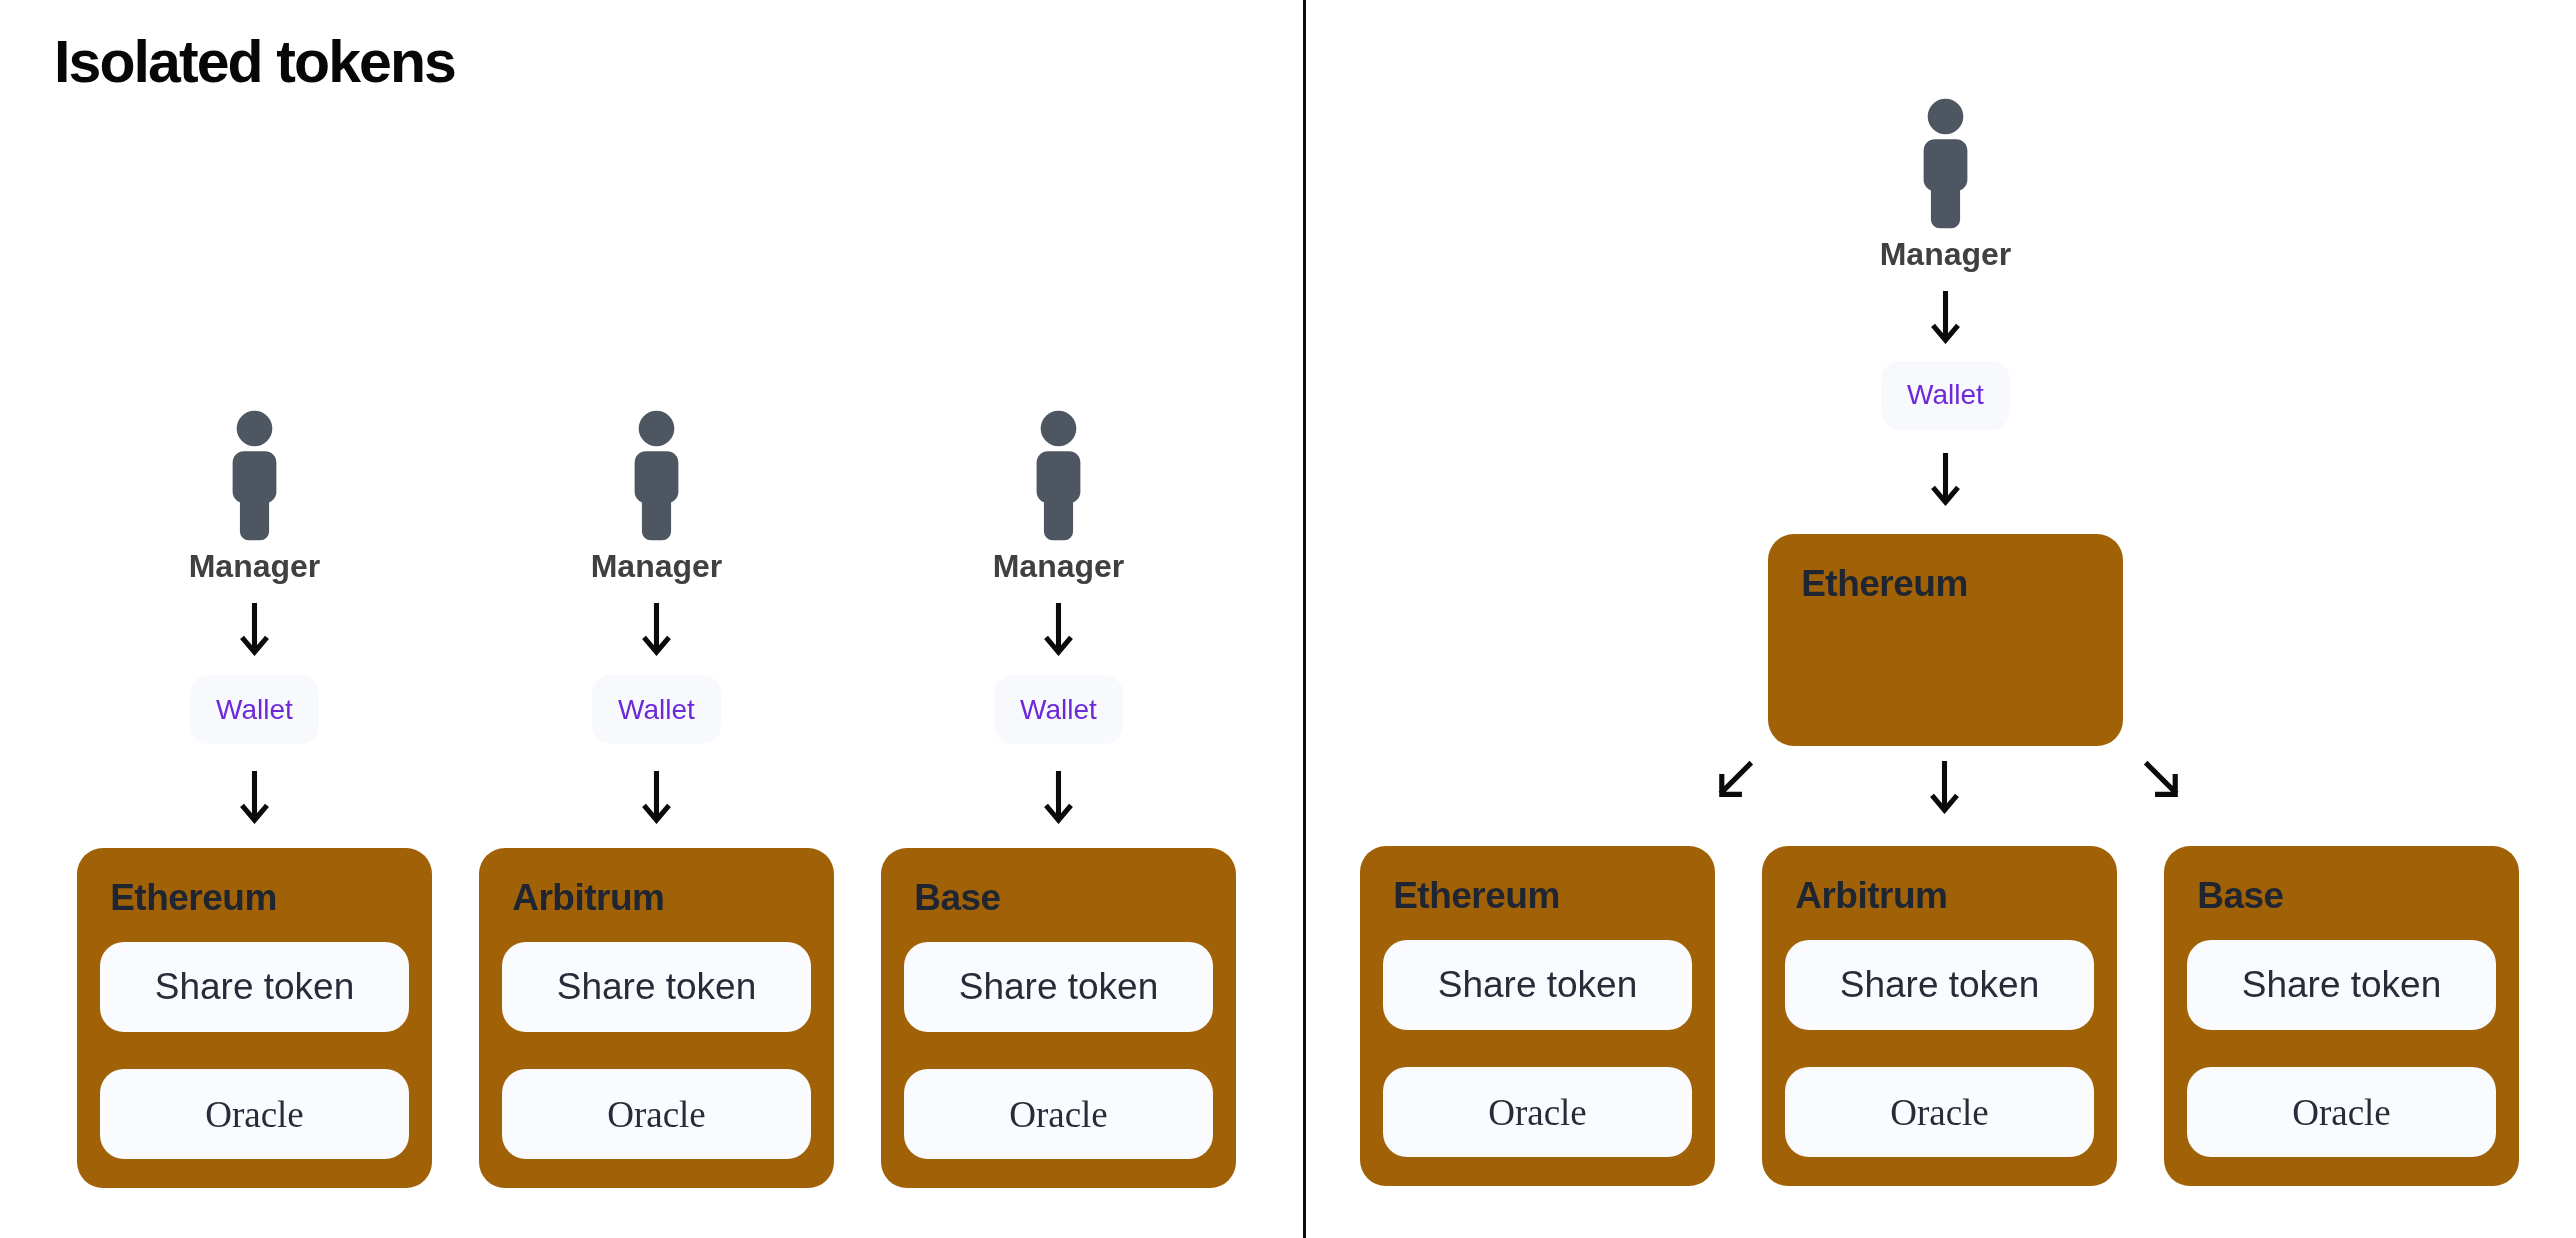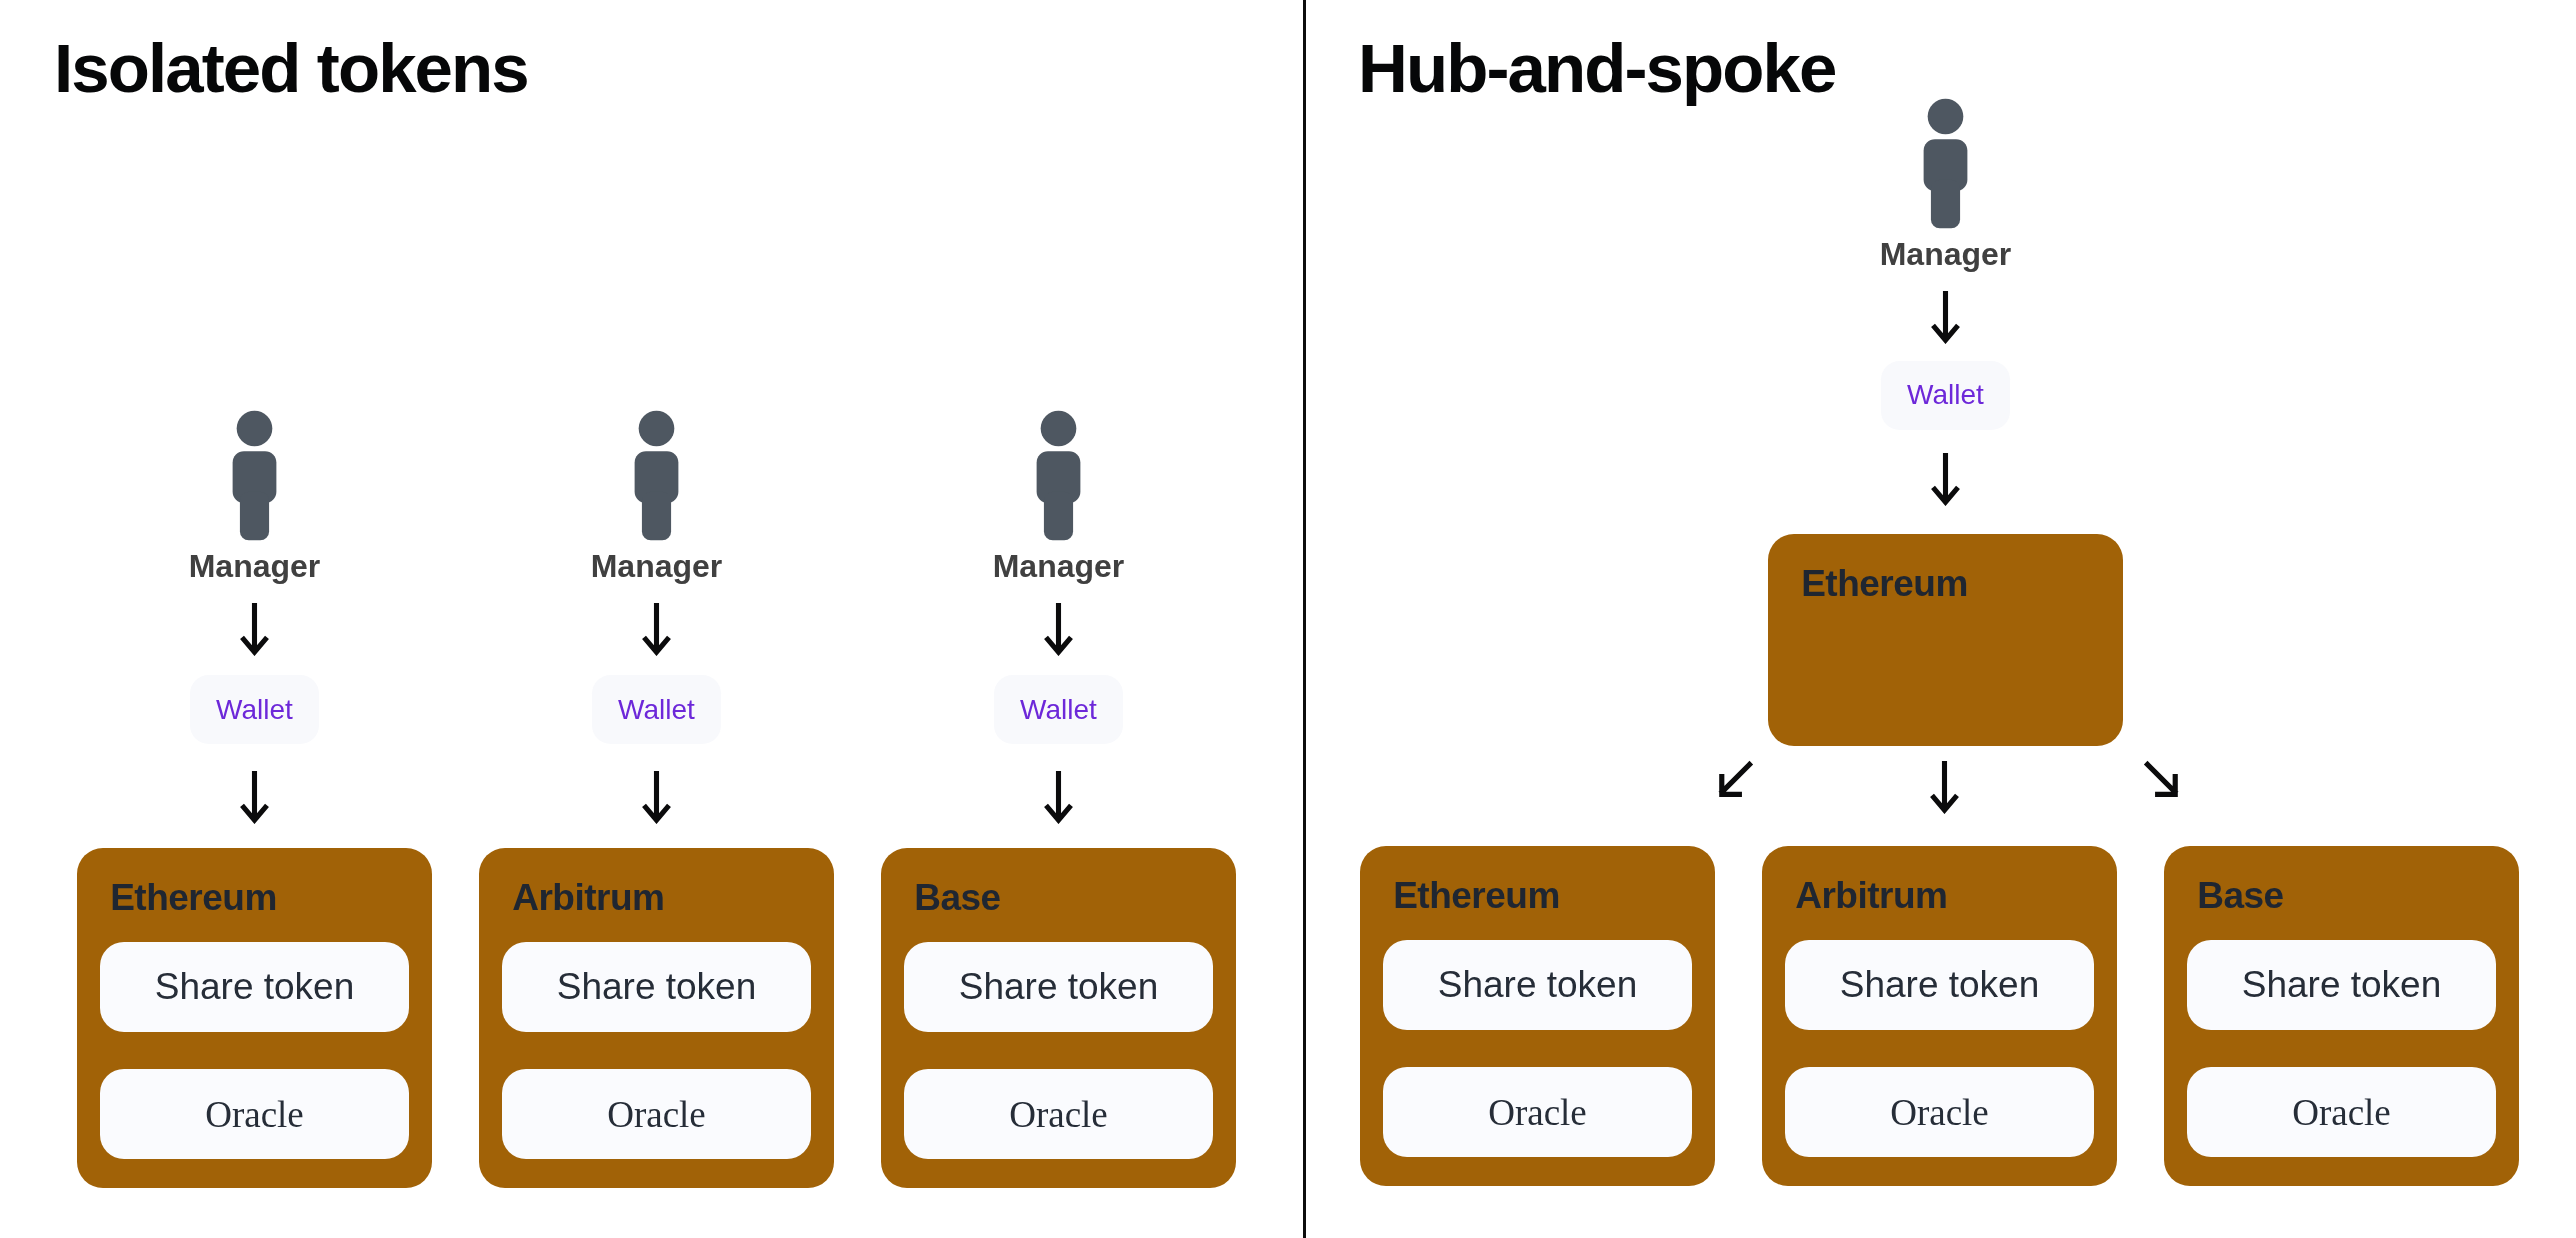--- a/index.html
+++ b/index.html
@@ -13,21 +13,21 @@
   .figure { position: relative; width: 2576px; height: 1239px; background: #ffffff; overflow: hidden; }
 
   .divider { position: absolute; left: 1303px; top: 0; width: 2.8px; height: 1239px; background: #0d0d0d; }
 
   .panel { position: absolute; top: 0; height: 1239px; }
   .panel-left  { left: 0; width: 1303px; }
   .panel-right { left: 1306px; width: 1270px; }
 
   .panel-title {
     position: absolute; top: 26px; margin: 0;
-    font-size: 69px; font-weight: 700; letter-spacing: -1.9px;
+    font-size: 59px; font-weight: 700; letter-spacing: -1.9px;
     color: #060708; line-height: 1.25; white-space: nowrap;
   }
   .panel-left  .panel-title { left: 54px; }
   .panel-right .panel-title { left: 52px; }
 
   .columns-row { position: absolute; left: 77px; top: 410px; display: flex; gap: 47px; }
   .chain-col { width: 355px; display: flex; flex-direction: column; align-items: center; }
 
   .person { display: block; height: 131px; }
   .person svg { display: block; }
@@ -180,21 +180,20 @@
           <div class="component-box">Oracle</div>
         </div>
       </div>
 
     </div>
   </section>
 
   <div class="divider"></div>
 
   <section class="panel panel-right">
-    <h1 class="panel-title">Hub-and-spoke</h1>
 
     <div class="hub-col">
       <span class="person">
         <svg width="47" height="131" viewBox="0 0 58 160">
             <use href="#icon-person"></use>
           </svg>
       </span>
       <div class="manager-label">Manager</div>
       <span class="arrow a1">
         <svg width="37" height="54" viewBox="0 0 40 58">

